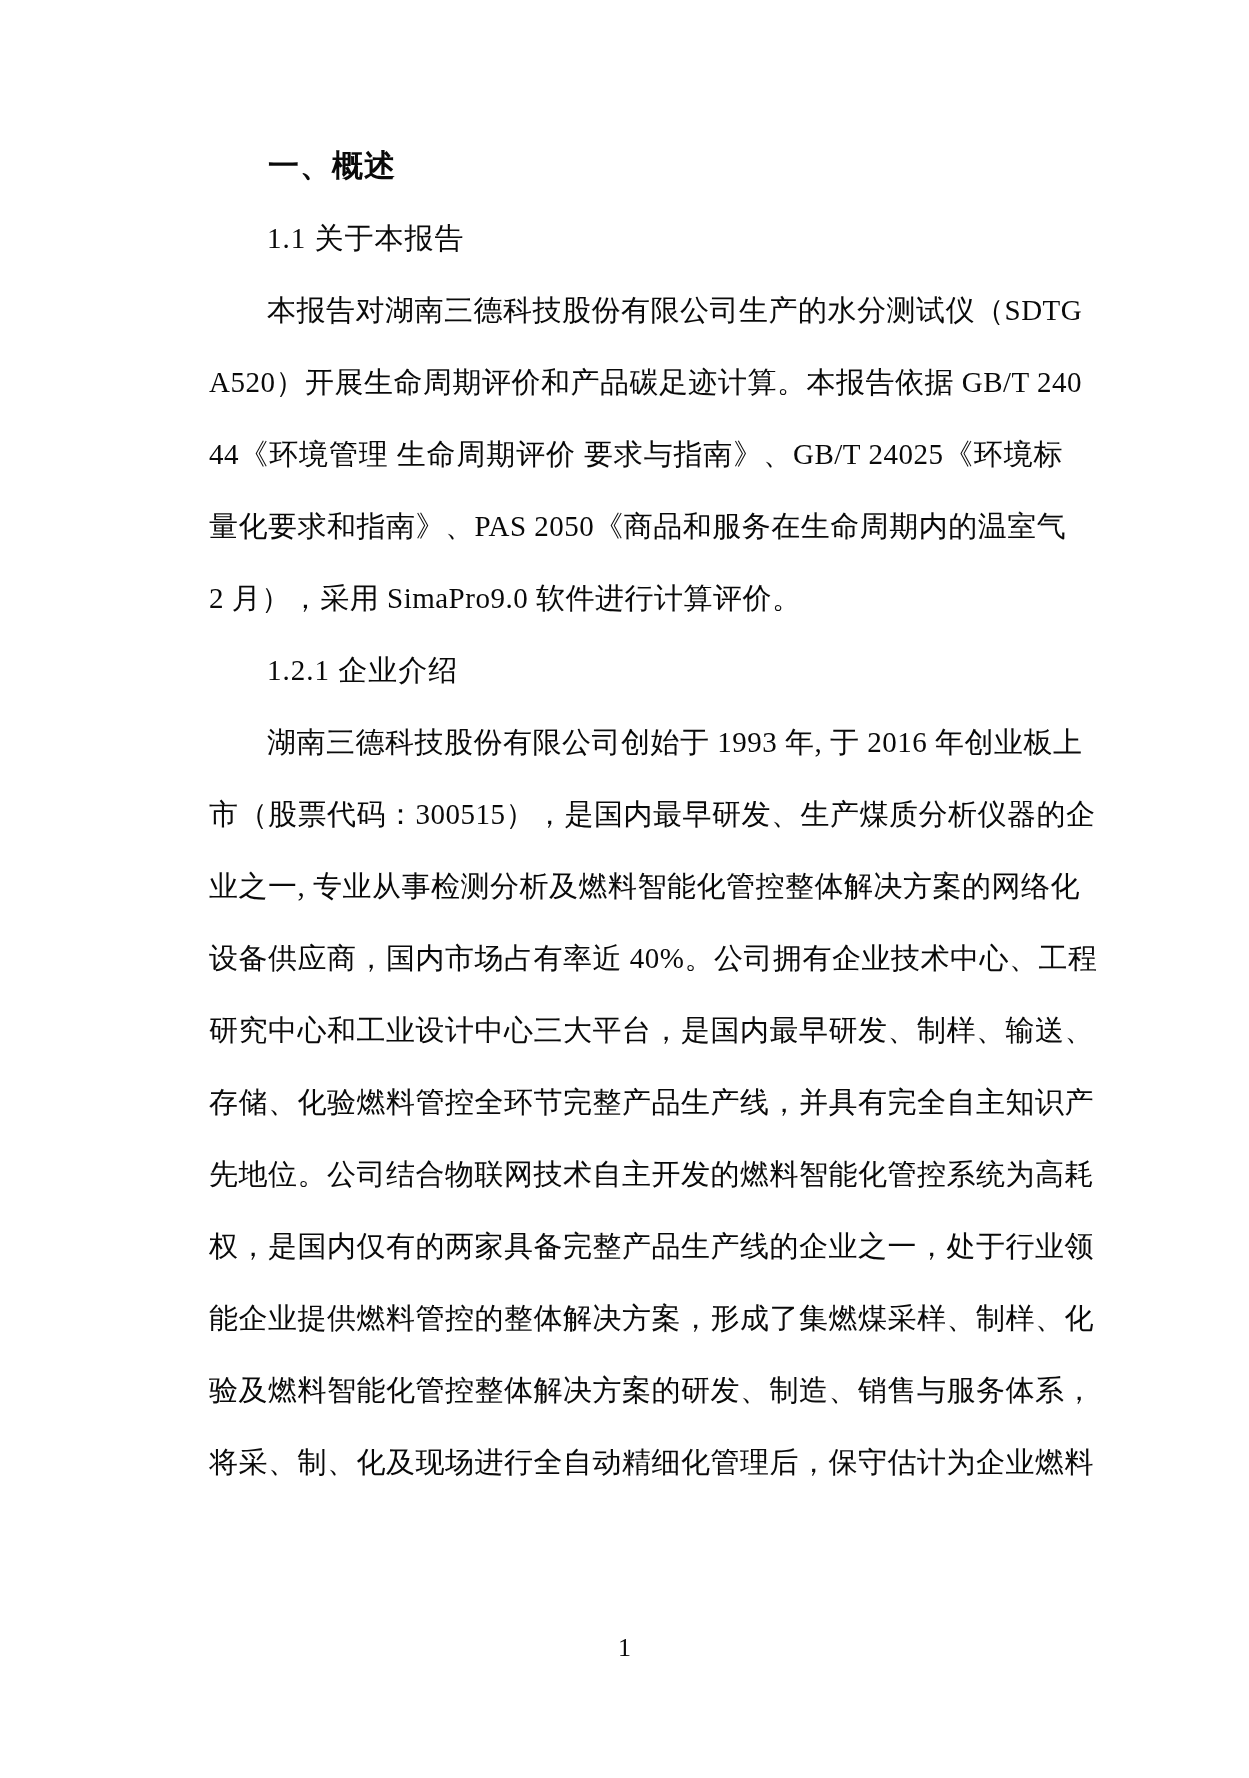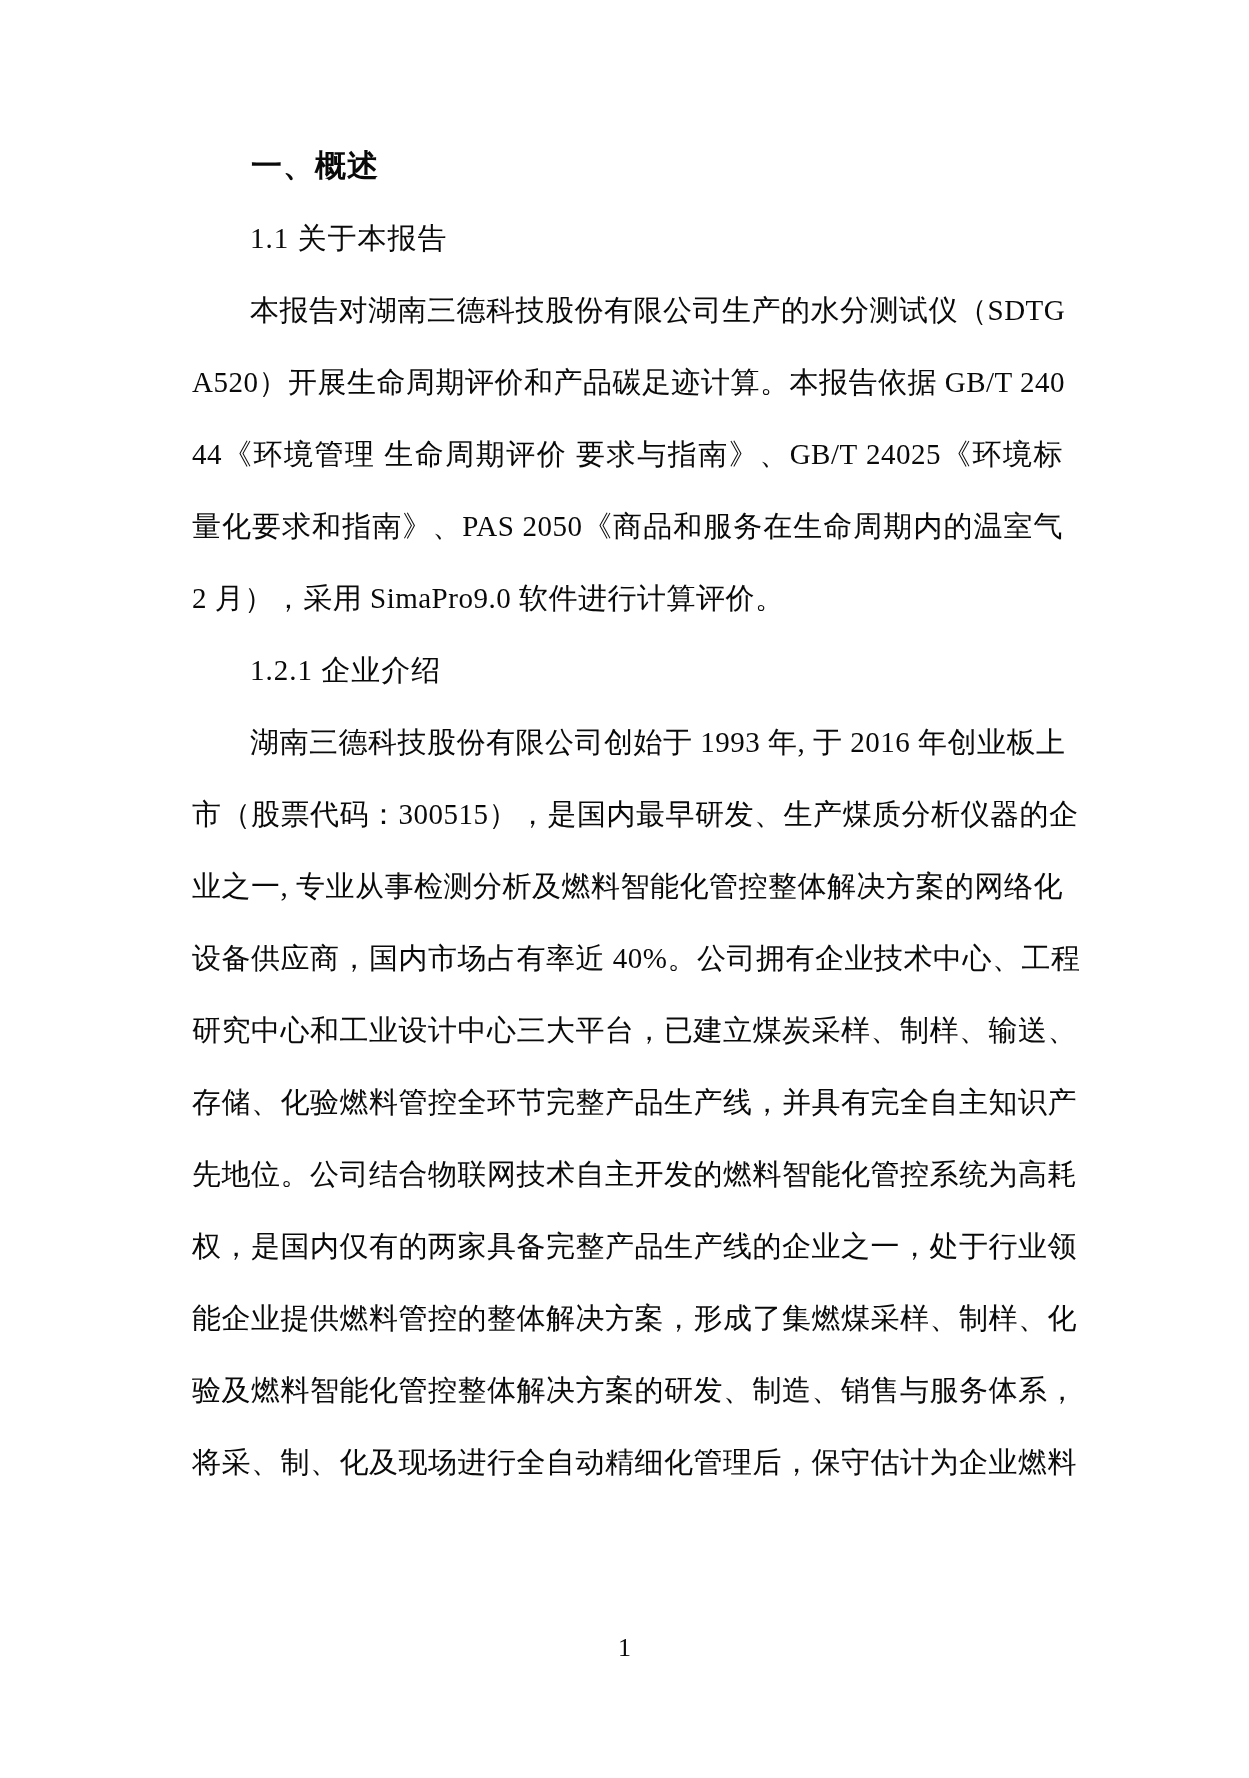--- a/index.html
+++ b/index.html
@@ -28,20 +28,21 @@
   }
   .line {
     height: 72px;
     line-height: 72px;
     font-size: 29px;
     white-space: nowrap;
     text-align: justify;
     text-align-last: justify;
     text-justify: inter-character;
     letter-spacing: 0.5px;
+    margin-left: 17px;
   }
   .line.h1 {
     font-weight: bold;
     font-size: 31px;
     text-align-last: left;
     text-indent: 1.9em;
     letter-spacing: 1px;
   }
   .line.h2 {
     font-weight: normal;
@@ -82,21 +83,21 @@
     <div class="line">量化要求和指南》、PAS 2050《商品和服务在生命周期内的温室气</div>
     <div class="line short">2 月），采用 SimaPro9.0 软件进行计算评价。</div>
 
 
     <div class="line h2">1.2.1 企业介绍</div>
 
     <div class="line indent">湖南三德科技股份有限公司创始于 1993 年, 于 2016 年创业板上</div>
     <div class="line">市（股票代码：300515），是国内最早研发、生产煤质分析仪器的企</div>
     <div class="line">业之一, 专业从事检测分析及燃料智能化管控整体解决方案的网络化</div>
     <div class="line">设备供应商，国内市场占有率近 40%。公司拥有企业技术中心、工程</div>
-    <div class="line">研究中心和工业设计中心三大平台，已建立煤炭采样、制样、输送、</div>
+    <div class="line">研究中心和工业设计中心三大平台，是国内最早研发、制样、输送、</div>
     <div class="line">存储、化验燃料管控全环节完整产品生产线，并具有完全自主知识产</div>
     <div class="line">先地位。公司结合物联网技术自主开发的燃料智能化管控系统为高耗</div>
     <div class="line">权，是国内仅有的两家具备完整产品生产线的企业之一，处于行业领</div>
     <div class="line">能企业提供燃料管控的整体解决方案，形成了集燃煤采样、制样、化</div>
     <div class="line">验及燃料智能化管控整体解决方案的研发、制造、销售与服务体系，</div>
     <div class="line">将采、制、化及现场进行全自动精细化管理后，保守估计为企业燃料</div>
 
   </div>
 
   <div class="footer">1</div>

